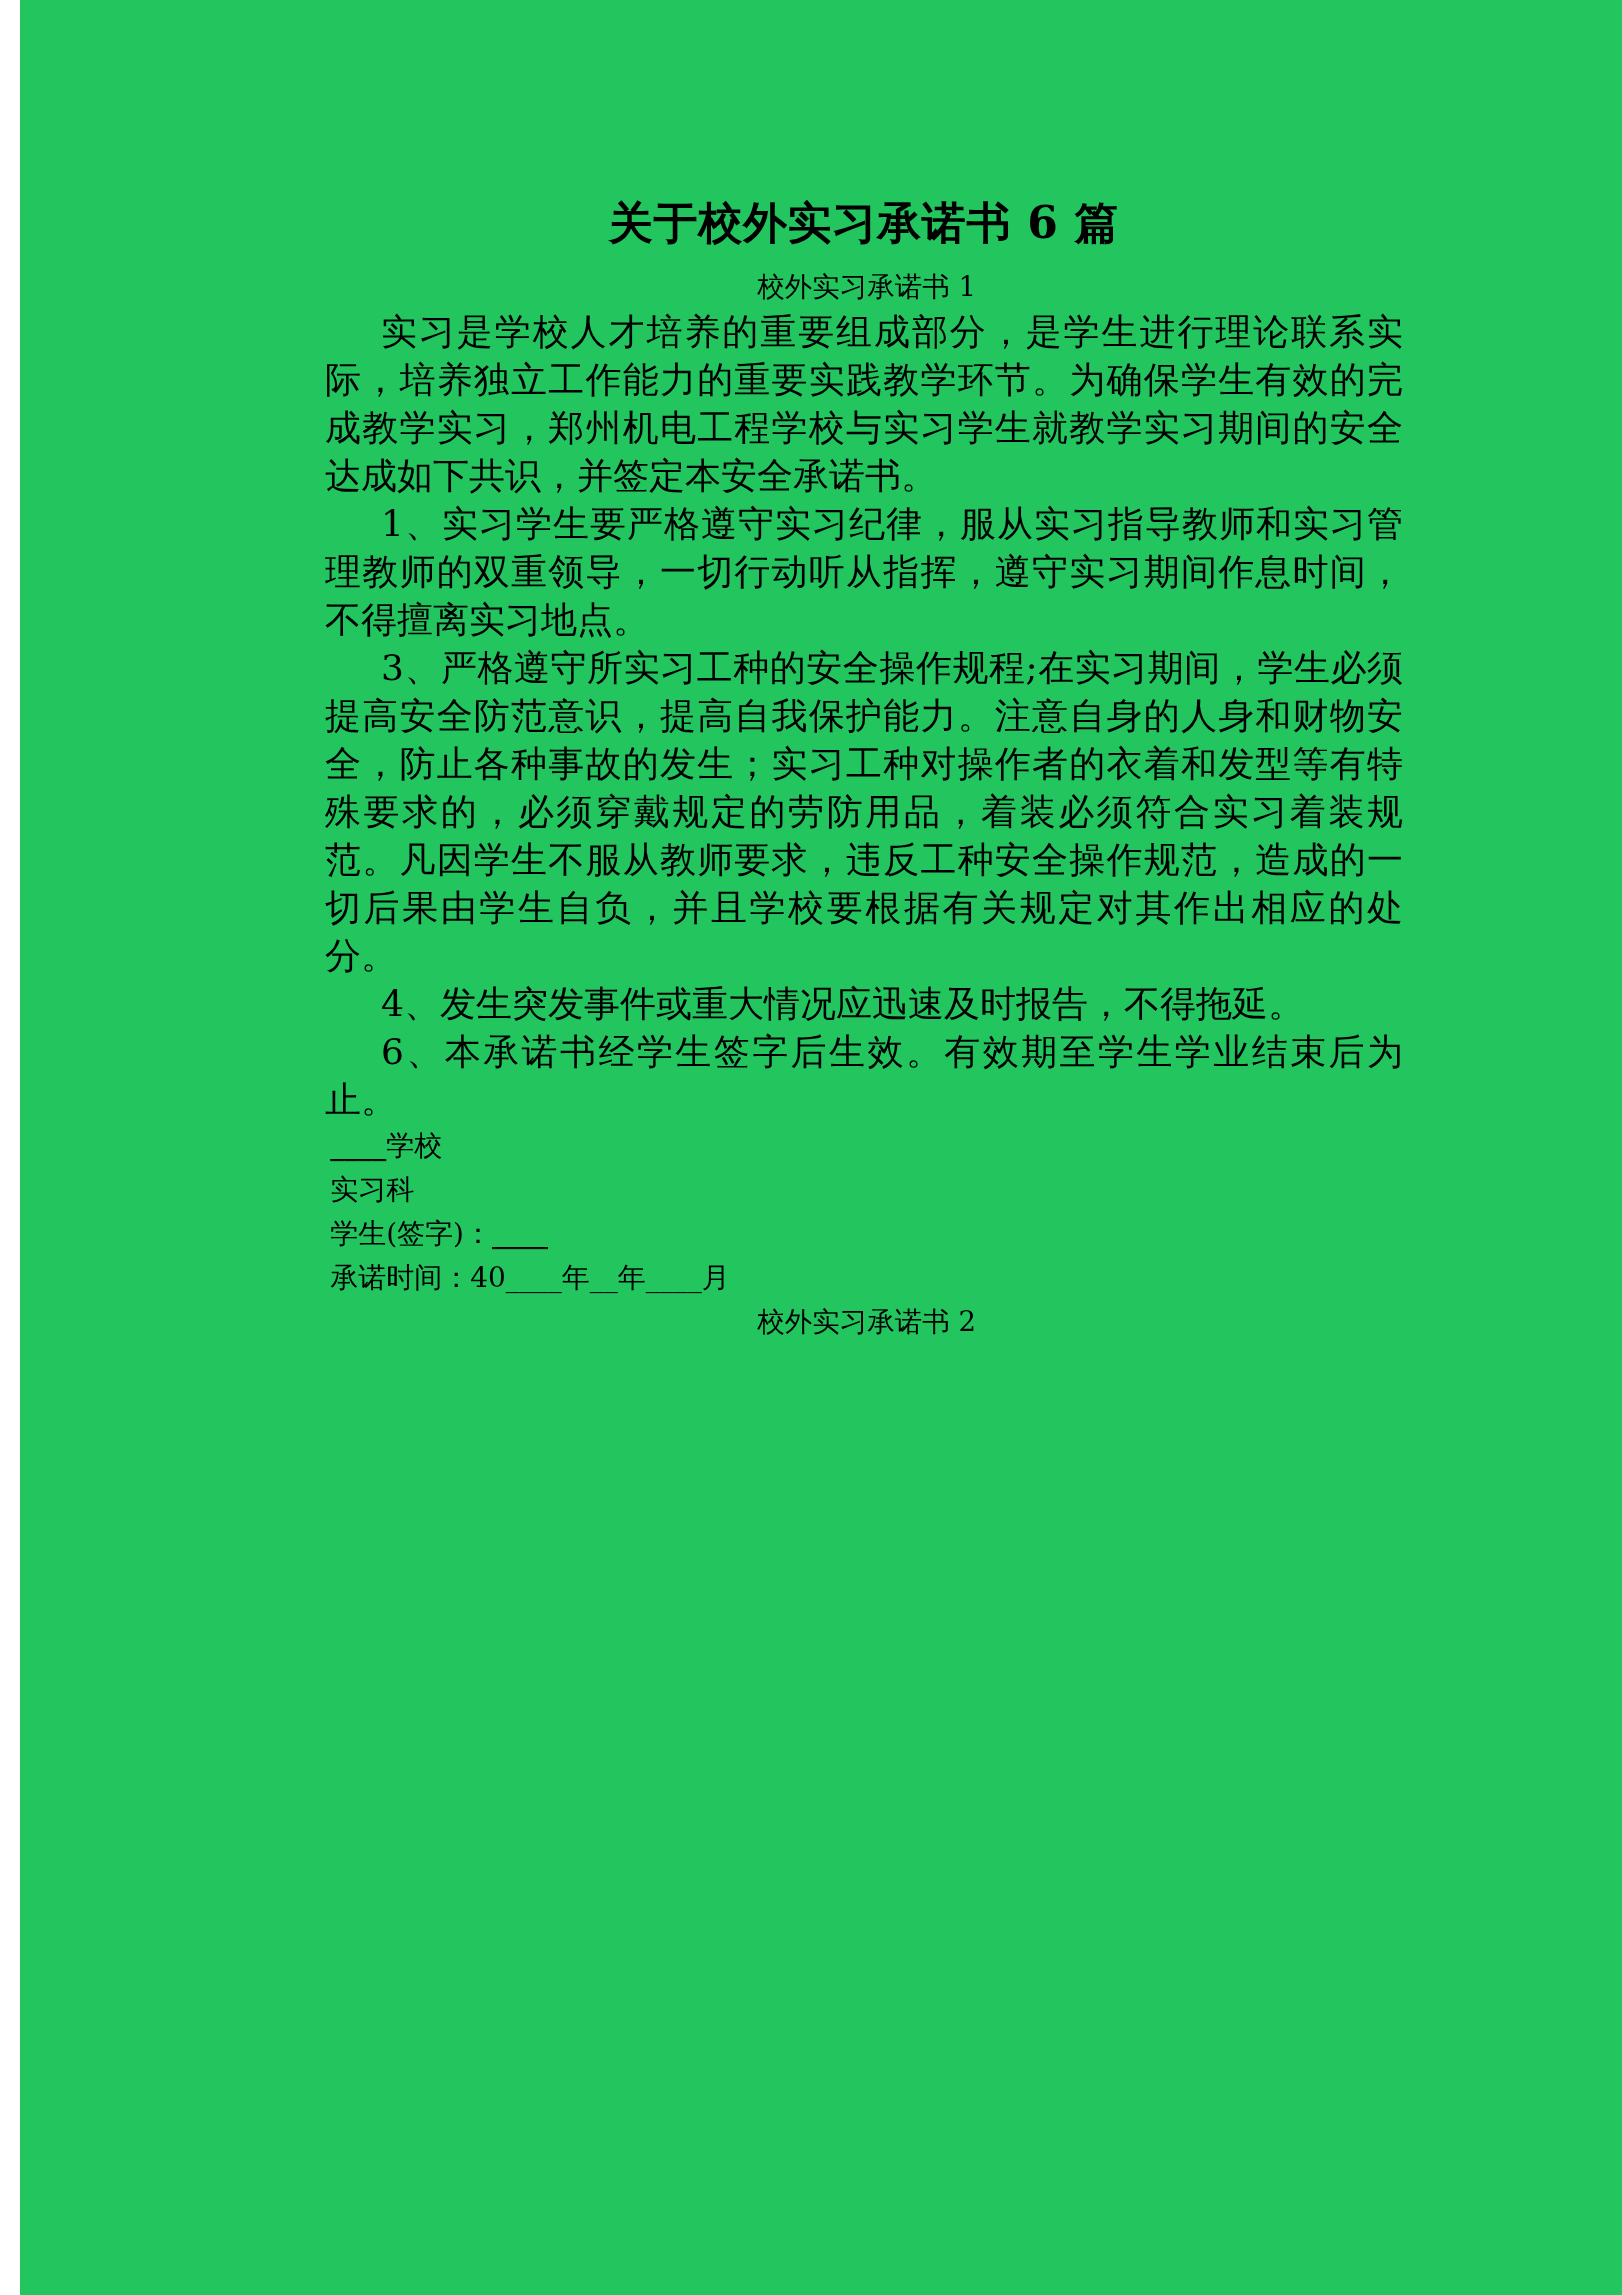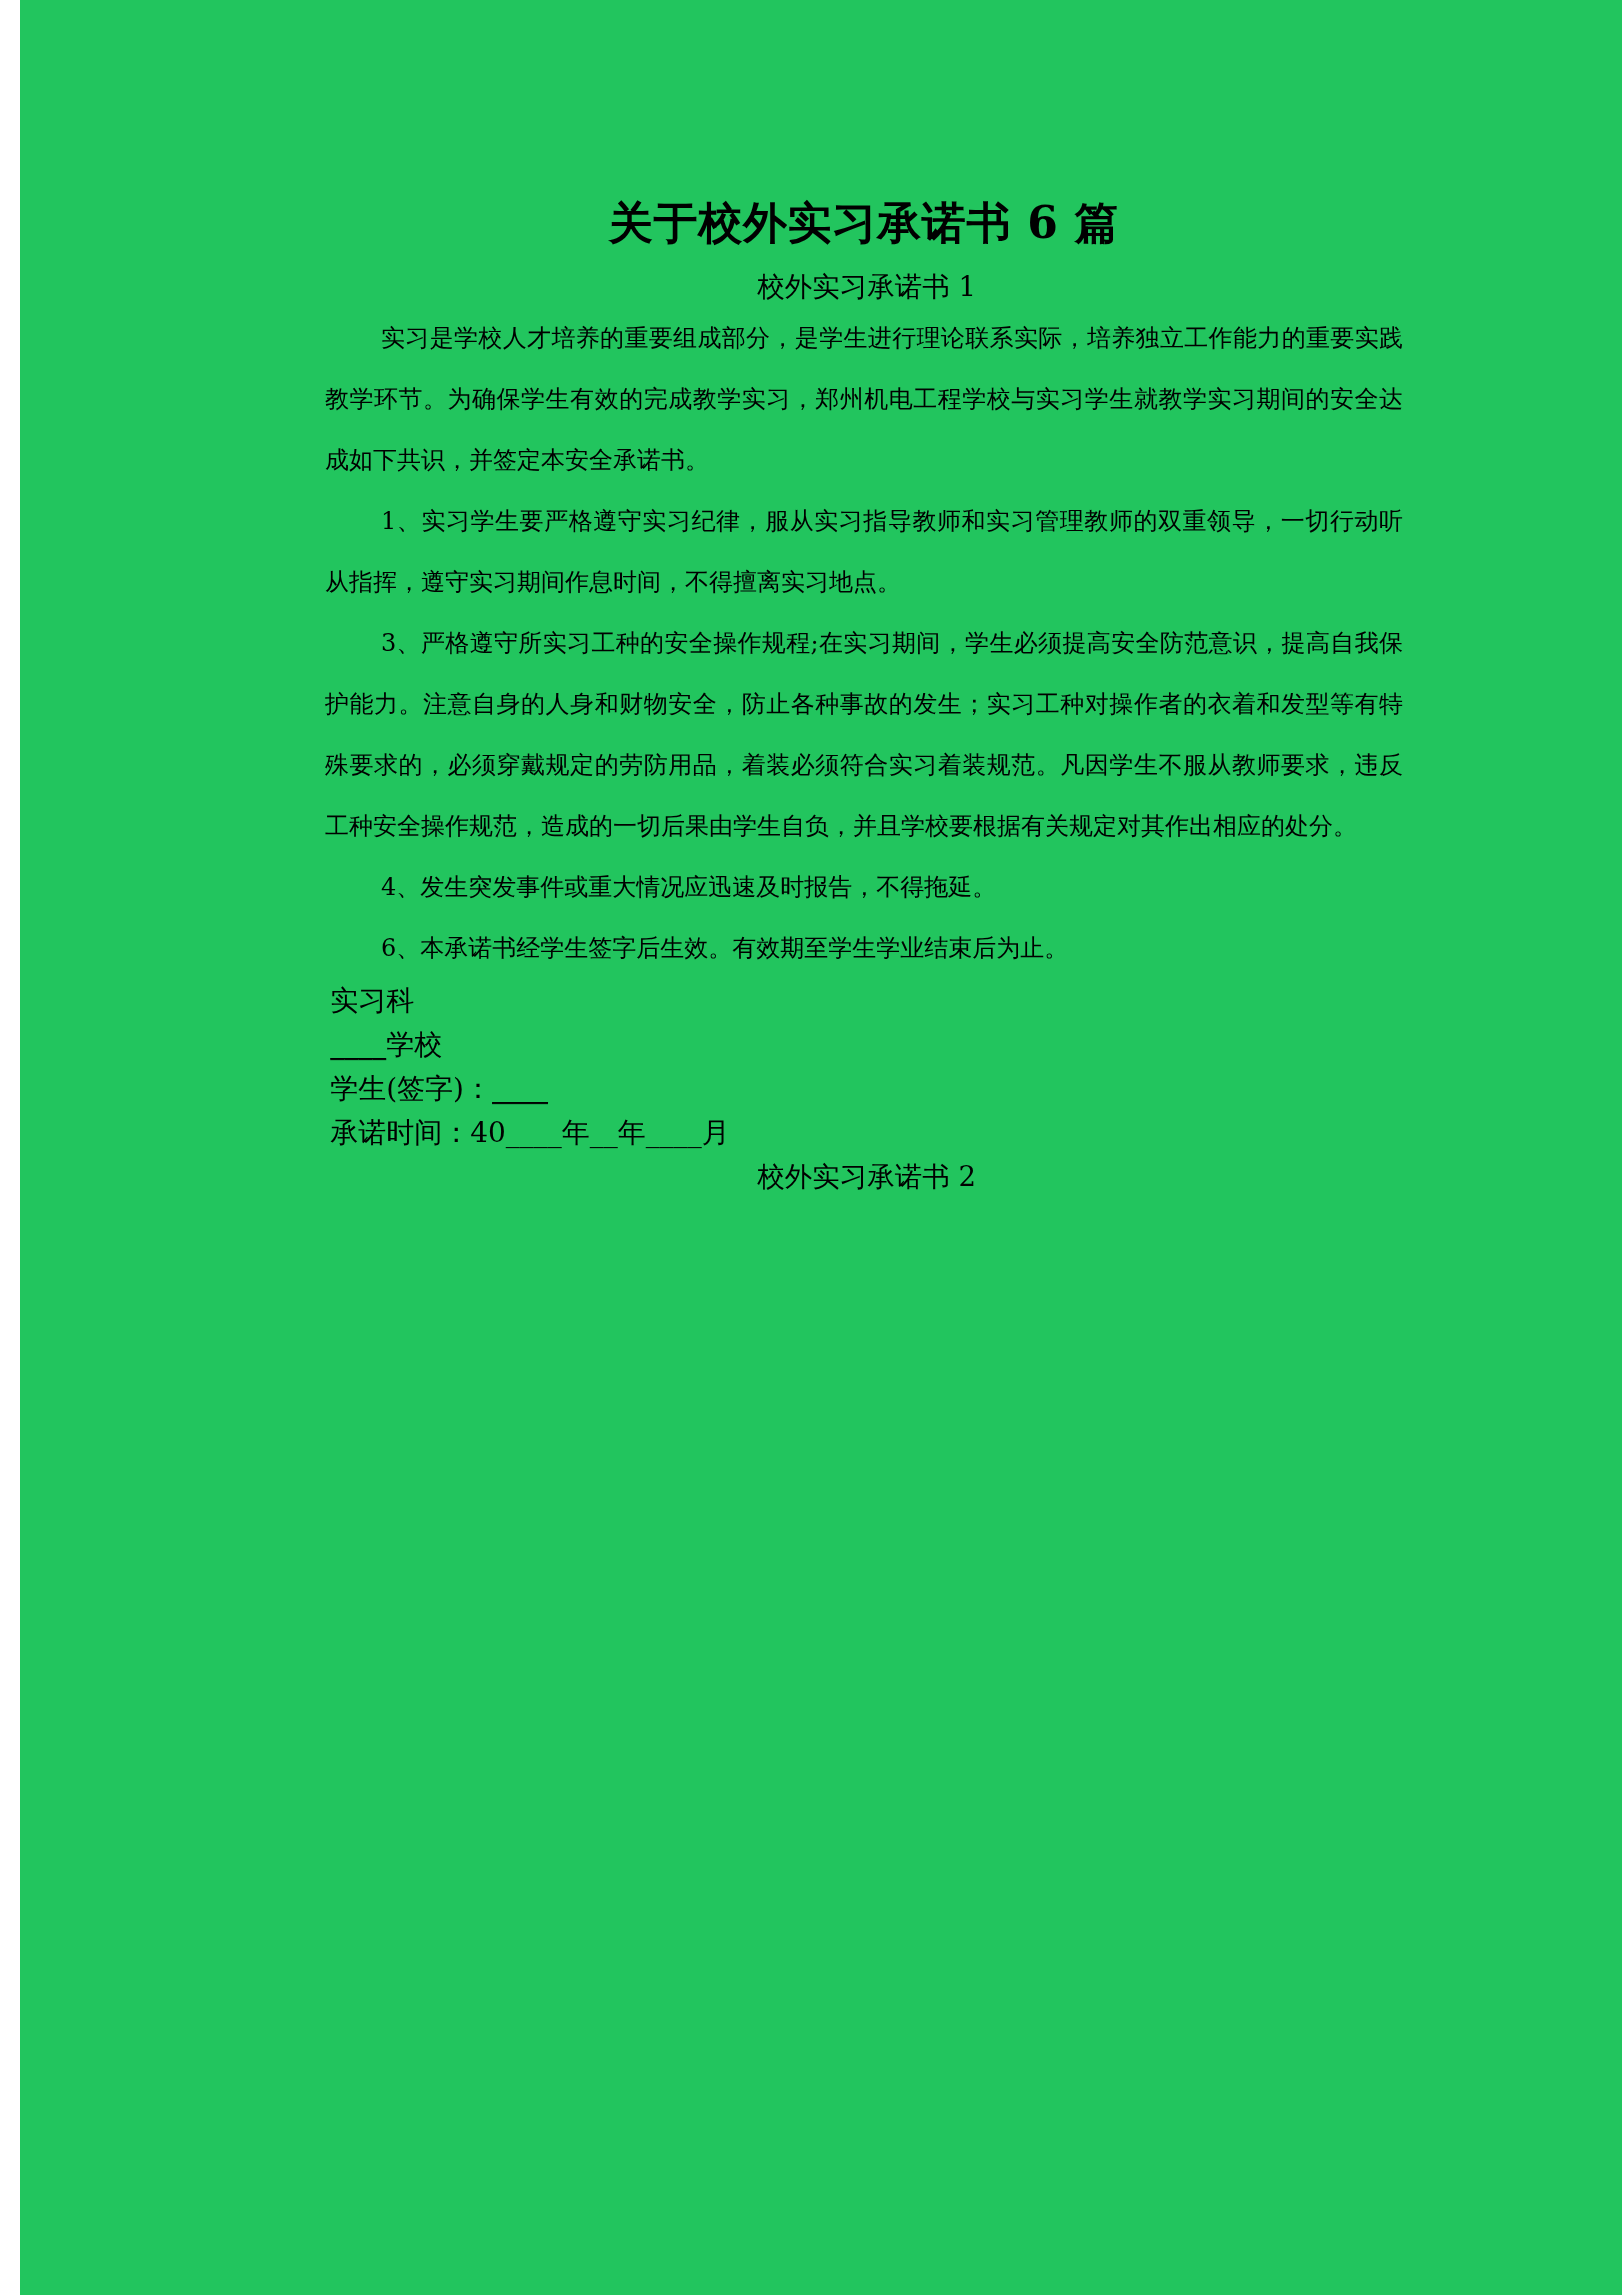--- a/index.html
+++ b/index.html
@@ -36,22 +36,22 @@
   }
   .section-heading {
     font-size: 27.5px;
     line-height: 43px;
     text-indent: 0;
     text-align: center;
     margin: 0;
     padding-left: 5.2px;
   }
   .para {
-    font-size: 24px;
-    line-height: 61px;
+    font-size: 36px;
+    line-height: 48px;
     text-align: justify;
     text-justify: inter-ideograph;
     text-indent: 56px;
     margin: 0;
     word-break: break-all;
   }
   .plain-line {
     font-size: 28px;
     line-height: 44px;
     text-align: left;
@@ -82,25 +82,25 @@
     <p class="para">1、实习学生要严格遵守实习纪律，服从实习指导教师和实习管理教师的双重领导，一切行动听从指挥，遵守实习期间作息时间，不得擅离实习地点。</p>
 
     <p class="para">3、严格遵守所实习工种的安全操作规程;在实习期间，学生必须提高安全防范意识，提高自我保护能力。注意自身的人身和财物安全，防止各种事故的发生；实习工种对操作者的衣着和发型等有特殊要求的，必须穿戴规定的劳防用品，着装必须符合实习着装规范。凡因学生不服从教师要求，违反工种安全操作规范，造成的一切后果由学生自负，并且学校要根据有关规定对其作出相应的处分。</p>
 
     <p class="para">4、发生突发事件或重大情况应迅速及时报告，不得拖延。</p>
 
 
     <p class="para">6、本承诺书经学生签字后生效。有效期至学生学业结束后为止。</p>
 
     <p class="plain-line">
-      <span>实习科</span>
+      <span class="blank">____</span><span>学校</span>
     </p>
 
     <p class="plain-line">
-      <span class="blank">____</span><span>学校</span>
+      <span>实习科</span>
     </p>
 
     <p class="plain-line">
       <span>学生(签字)：</span><span class="blank">____</span>
     </p>
 
     <p class="plain-line">
       <span>承诺时间：40</span><span>____年__年____月</span>
     </p>
 

